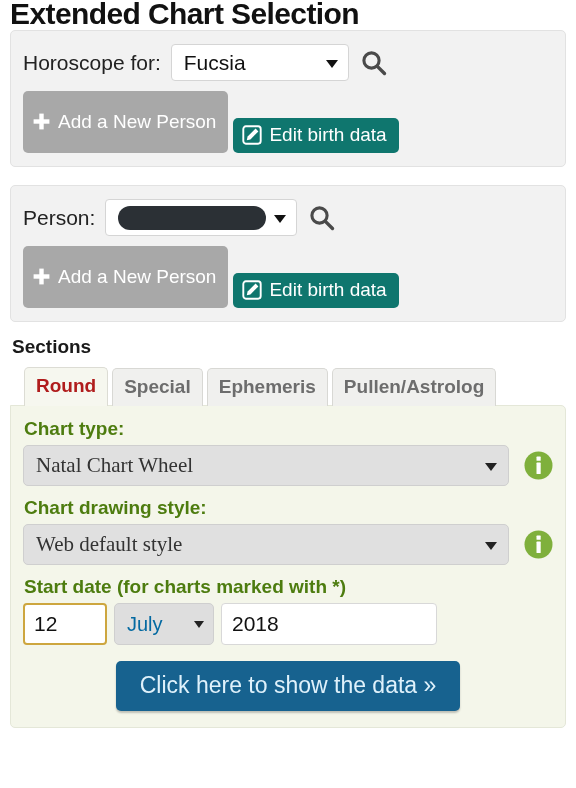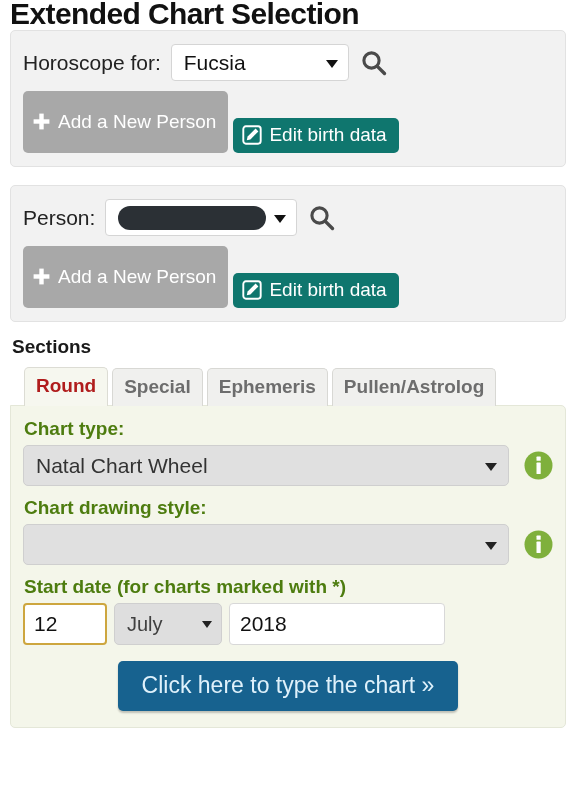--- a/index.html
+++ b/index.html
@@ -175,20 +175,21 @@
     color: #4d7c0f;
     margin: 0 0 5px 1px;
     line-height: 22px;
   }
   .field-label.spaced { margin-top: 11px; }
 
   .select-with-info {
     display: flex;
     align-items: center;
     gap: 15px;
+    font-family: Liberation Serif, serif;
   }
   .wide-select {
     position: relative;
     flex: 1 1 auto;
     background: #e0e0e0;
     border: 1px solid #cfcfcf;
     border-radius: 5px;
     height: 41px;
     display: flex;
     align-items: center;
@@ -225,31 +226,31 @@
     border: 2px solid #cda63f;
     border-radius: 4px;
     font-family: "Liberation Sans", sans-serif;
     font-size: 21px;
     color: #111111;
     padding: 0 9px;
     outline: none;
   }
   .month-select {
     position: relative;
-    width: 108px;
+    width: 100px;
     height: 42px;
     box-sizing: border-box;
     background: #dedede;
     border: 1px solid #cfcfcf;
     border-radius: 5px;
     display: flex;
     align-items: center;
     padding: 0 26px 0 12px;
     font-size: 20px;
-    color: #404040;
+    color: #0369a1;
     cursor: pointer;
   }
   .month-select .caret {
     position: absolute;
     right: 9px;
     top: 50%;
     margin-top: -3px;
     width: 0; height: 0;
     border-left: 5px solid transparent;
     border-right: 5px solid transparent;
@@ -386,37 +387,38 @@
       <svg class="info-icon" viewBox="0 0 29 29">
         <circle cx="14.5" cy="14.5" r="14" fill="#7fb03c"></circle>
         <rect x="12.5" y="5.6" width="4.2" height="4.2" rx="0.6" fill="#ffffff"></rect>
         <rect x="12.5" y="11.6" width="4.2" height="11.4" rx="0.6" fill="#ffffff"></rect>
       </svg>
     </div>
 
     <div class="field-label spaced">Chart drawing style:</div>
     <div class="select-with-info">
       <div class="wide-select">
+        <span>Web default style</span>
         <span class="caret"></span>
       </div>
       <svg class="info-icon" viewBox="0 0 29 29">
         <circle cx="14.5" cy="14.5" r="14" fill="#7fb03c"></circle>
         <rect x="12.5" y="5.6" width="4.2" height="4.2" rx="0.6" fill="#ffffff"></rect>
         <rect x="12.5" y="11.6" width="4.2" height="11.4" rx="0.6" fill="#ffffff"></rect>
       </svg>
     </div>
 
     <div class="field-label spaced">Start date (for charts marked with *)</div>
     <div class="date-row">
       <input class="day-input" type="text" value="12" style="">
       <div class="month-select">
         <span>July</span>
         <span class="caret"></span>
       </div>
       <input class="year-input" type="text" value="2018" style="">
     </div>
 
     <div class="submit-wrap">
-      <button class="submit-btn">Click here to type the chart »</button>
+      <button class="submit-btn">Click here to show the data »</button>
     </div>
 
   </div>
 </div>
 
 </body></html>

